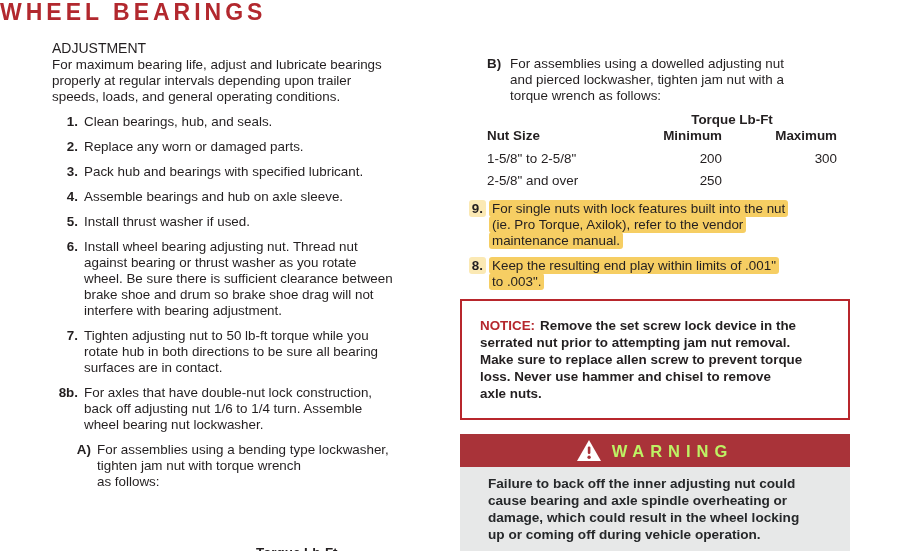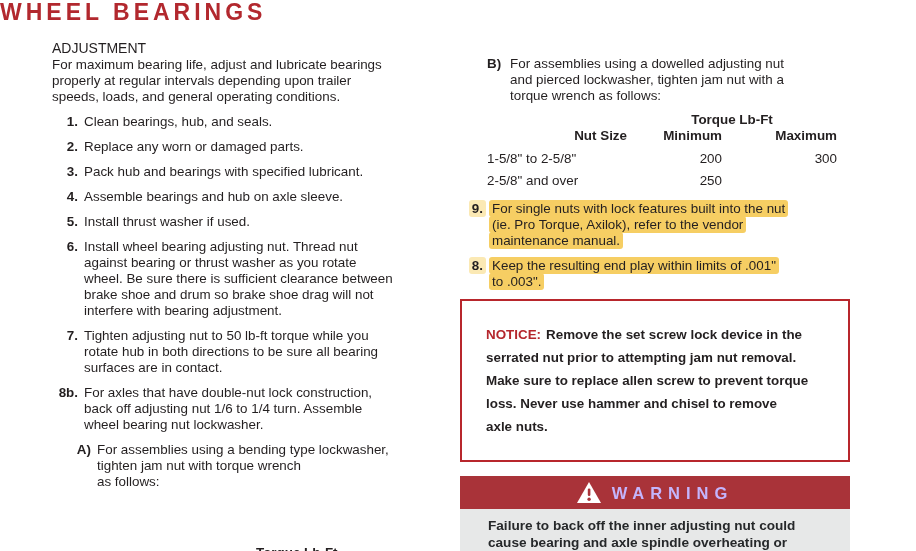--- a/index.html
+++ b/index.html
@@ -23,30 +23,30 @@
   .sub-step{margin-left:23px;}
   .sub-step .num{flex:0 0 16px;}
   .item-b{margin-left:27px;}
   .item-b .num{flex:0 0 18px;text-align:left;padding-right:5px;}
   .hl-step .num{padding-right:0;margin-right:3px;}
   .hl-num{background:#fbe9b4;border-radius:3px;padding:1px 3px;}
   .hl{background:#f6ce63;border-radius:3px;padding:1px 3px;
       -webkit-box-decoration-break:clone;box-decoration-break:clone;}
   .torque-table{margin:8px 0 0 27px;display:grid;grid-template-columns:140px 95px 115px;}
   .tt-span{grid-column:2/4;text-align:center;font-weight:700;}
-  .tt-h{font-weight:700;text-align:right;}
+  .tt-h{font-weight:700;}
   .tt-c{text-align:right;}
   .pt8{padding-top:7px;}
   .pt6{padding-top:6px;}
   .notice-box{margin-top:9px;border:2px solid #b8262c;padding:16px 12px 16px 18px;background:#fff;}
-  .notice-box p{margin:6px;font-weight:700;line-height:23px;}
+  .notice-box p{margin:0;font-weight:700;line-height:17px;}
   .notice-label{color:#b5272d;font-weight:700;padding-right:5px;}
   .warning{margin-top:14px;}
   .warn-banner{height:33px;background:#a93339;display:flex;align-items:center;justify-content:center;gap:11px;}
-  .warn-title{color:#c4b5fd;font-weight:700;font-size:16.5px;letter-spacing:6px;line-height:16px;}
+  .warn-title{color:#bef264;font-weight:700;font-size:16.5px;letter-spacing:6px;line-height:16px;}
   .warn-icon{display:block;}
   .warn-body{background:#e7e8e8;padding:8px 24px 20px 28px;font-weight:700;font-size:13.6px;line-height:17px;color:#26282a;min-height:70px;}
   .cutoff-heading{position:absolute;left:256px;top:545px;font-weight:700;}
 </style>
 </head>
 <body>
 
 <div class="page">
 
   <div class="page-title">WHEEL BEARINGS</div>

